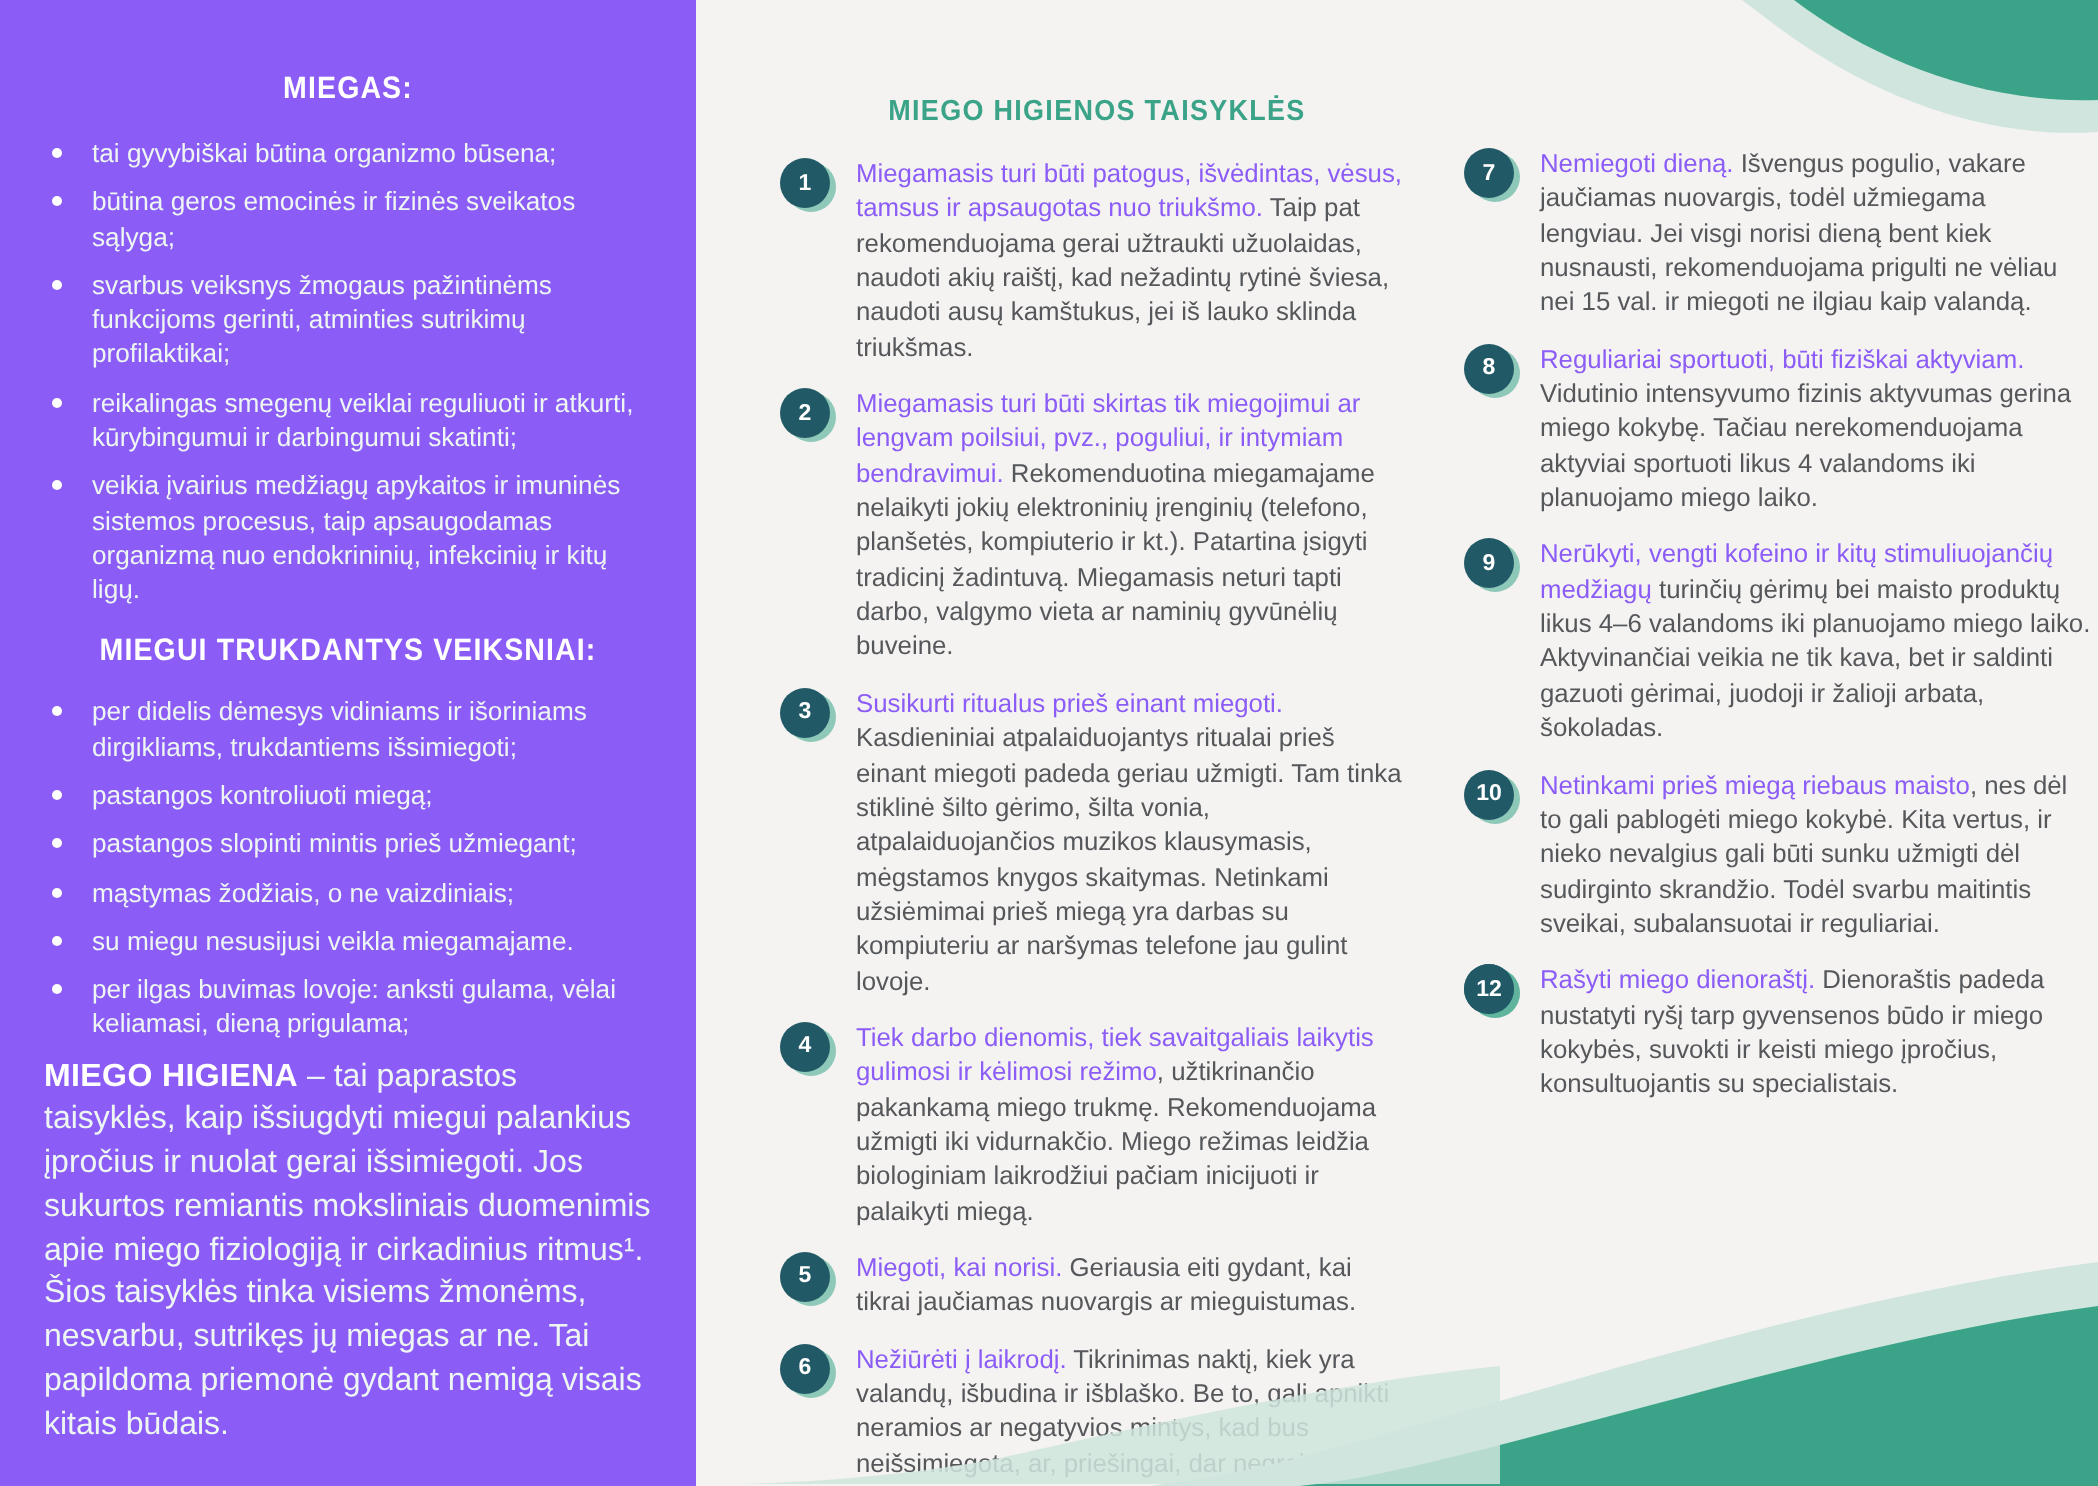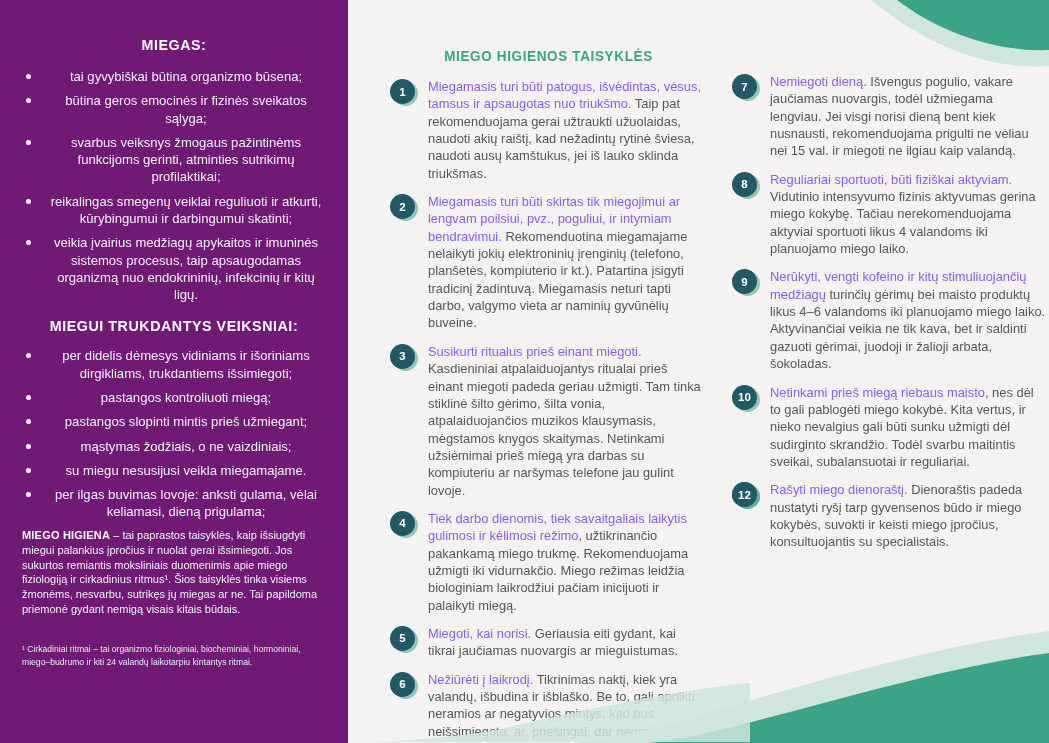--- a/index.html
+++ b/index.html
@@ -15,21 +15,21 @@
     position: relative;
   }
 
   
   .left-panel {
     position: absolute;
     left: 0;
     top: 0;
     width: 348px;
     height: 743px;
-    background: #701a75;
+    background: #8b5cf6;
     box-sizing: border-box;
     padding: 26px 22px 10px 22px;
     color: #ffffff;
   }
   .left-title {
     text-align: center;
     font-weight: bold;
     font-size: 15.5px;
     letter-spacing: 0.6px;
     color: #ffffff;
@@ -39,42 +39,41 @@
     transform-origin: center;
   }
   .left-title.second {
     margin-top: 14px;
     margin-bottom: 12px;
   }
   ul.left-list {
     list-style: none;
     margin: 0;
     padding: 0;
-    text-align: center;
   }
   ul.left-list li {
     position: relative;
     padding-left: 24px;
     margin-bottom: 7px;
     font-size: 13.1px;
     line-height: 1.32;
     color: #eef6f3;
   }
   ul.left-list li::before {
     content: "";
     position: absolute;
     left: 4px;
     top: 6px;
     width: 5px;
     height: 5px;
     border-radius: 50%;
     background: #ffffff;
   }
   .left-para {
-    font-size: 11px;
+    font-size: 16px;
     line-height: 1.36;
     color: #eef6f3;
     margin-top: 6px;
   }
   .left-para b {
     font-weight: bold;
     color: #ffffff;
     letter-spacing: 0.2px;
   }
   .footnote {

